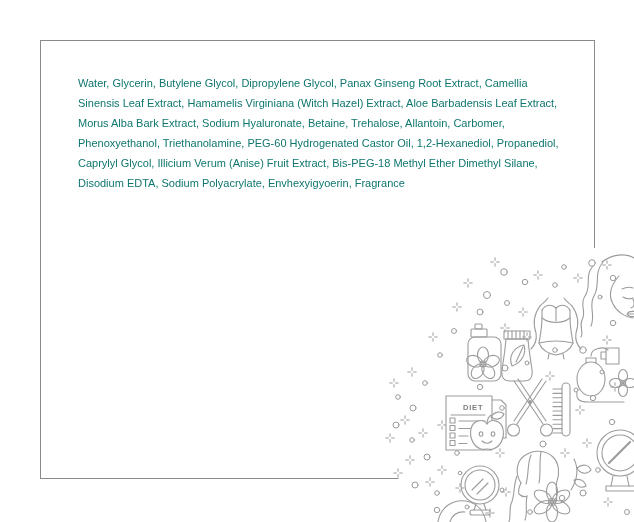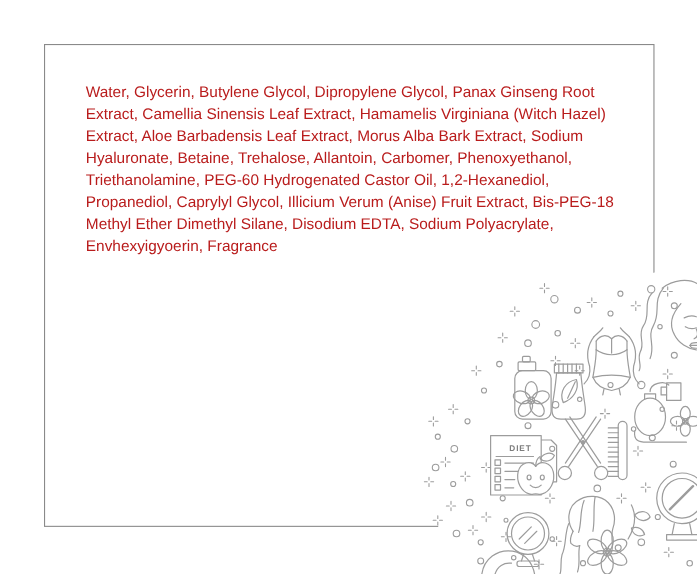--- a/index.html
+++ b/index.html
@@ -15,23 +15,23 @@
     left:40px;top:40px;
     width:553px;height:437px;
     border:1px solid #8a8a8a;
     background:#ffffff;
     z-index:1;
   }
   .ingredients{
     position:absolute;
     left:78px;top:73px;
     width:486px;
-    font-size:14px;
+    font-size:11px;
     line-height:20px;
-    color:#b91c1c;
+    color:#0f766e;
     letter-spacing:0px;
     z-index:3;
   }
   .decoration{
     position:absolute;
     left:380px;top:240px;
     width:254px;height:282px;
     z-index:2;
   }
 </style>

